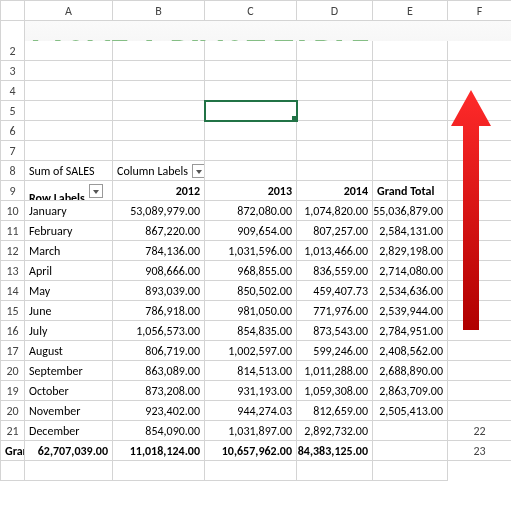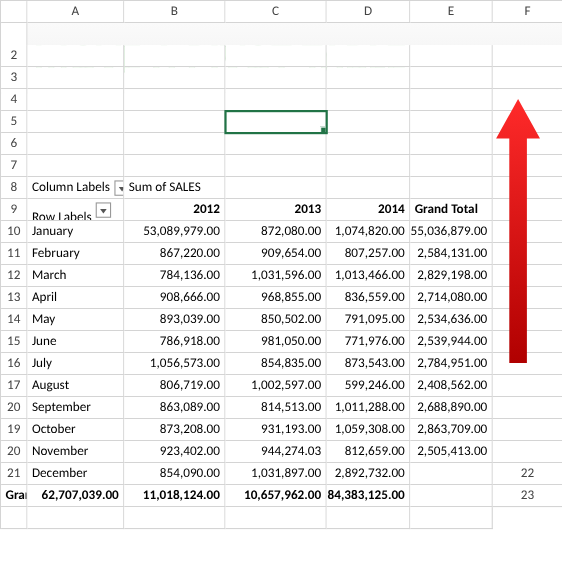--- a/index.html
+++ b/index.html
@@ -156,32 +156,32 @@
     <div class="cell"></div>
     <div class="cell"></div>
     <div class="rowhdr">7</div>
     <div class="cell"></div>
     <div class="cell"></div>
     <div class="cell"></div>
     <div class="cell"></div>
     <div class="cell"></div>
     <div class="cell"></div>
     <div class="rowhdr">8</div>
+    <div class="cell pvhdr lt txt">Sum of SALES</div>
     <div class="cell pvhdr lt txt">
       <span>Column Labels</span>
       <span class="dropicon"></span>
     </div>
-    <div class="cell pvhdr lt txt">Sum of SALES</div>
     <div class="cell pvhdr lt"></div>
     <div class="cell pvhdr lt"></div>
     <div class="cell pvhdr lt"></div>
     <div class="cell pvhdr lt"></div>
     <div class="rowhdr">9</div>
     <div class="cell pvhdr txt">
-      <span style="font-weight: normal; margin-top: 14px;">Row Labels</span>
+      <span style="font-weight: bold; margin-top: 14px;">Row Labels</span>
       <span class="dropicon"></span>
     </div>
     <div class="cell pvhdr num">2012</div>
     <div class="cell pvhdr num">2013</div>
     <div class="cell pvhdr num">2014</div>
     <div class="cell pvhdr txt">Grand Total</div>
     <div class="cell"></div>
     <div class="rowhdr">10</div>
     <div class="cell txt">January</div>
     <div class="cell num">53,089,979.00</div>
@@ -207,21 +207,21 @@
     <div class="cell txt">April</div>
     <div class="cell num">908,666.00</div>
     <div class="cell num">968,855.00</div>
     <div class="cell num">836,559.00</div>
     <div class="cell num">2,714,080.00</div>
     <div class="cell"></div>
     <div class="rowhdr">14</div>
     <div class="cell txt">May</div>
     <div class="cell num">893,039.00</div>
     <div class="cell num">850,502.00</div>
-    <div class="cell num">791,095.00</div>
+    <div class="cell num">459,407.73</div>
     <div class="cell num">2,534,636.00</div>
     <div class="cell"></div>
     <div class="rowhdr">15</div>
     <div class="cell txt">June</div>
     <div class="cell num">786,918.00</div>
     <div class="cell num">981,050.00</div>
     <div class="cell num">771,976.00</div>
     <div class="cell num">2,539,944.00</div>
     <div class="cell"></div>
     <div class="rowhdr">16</div>

